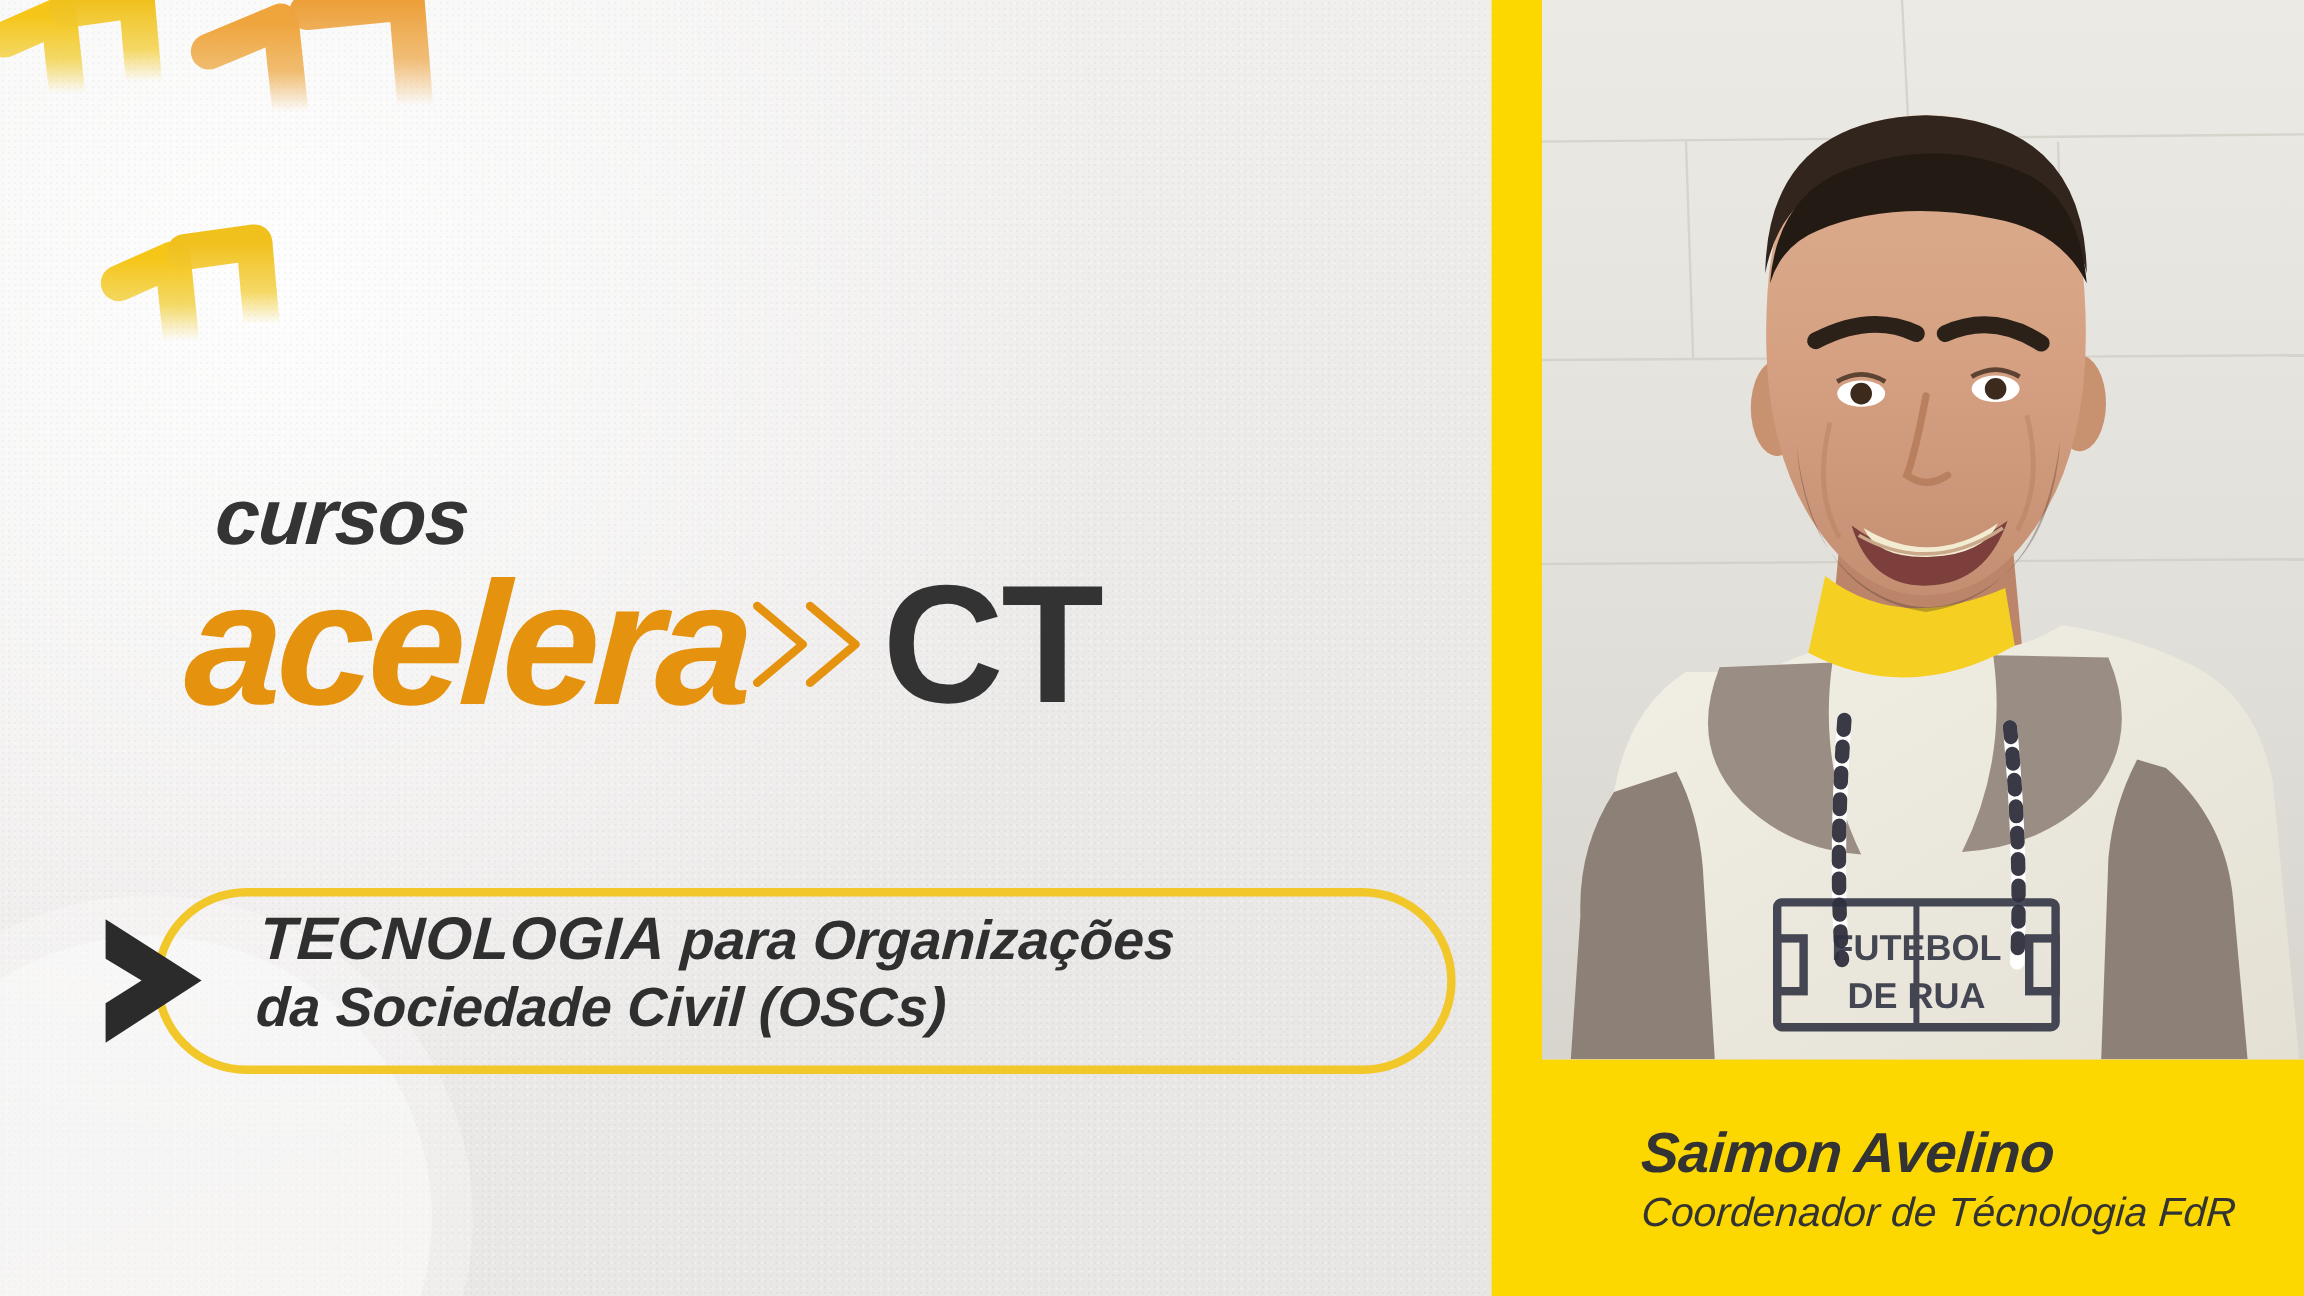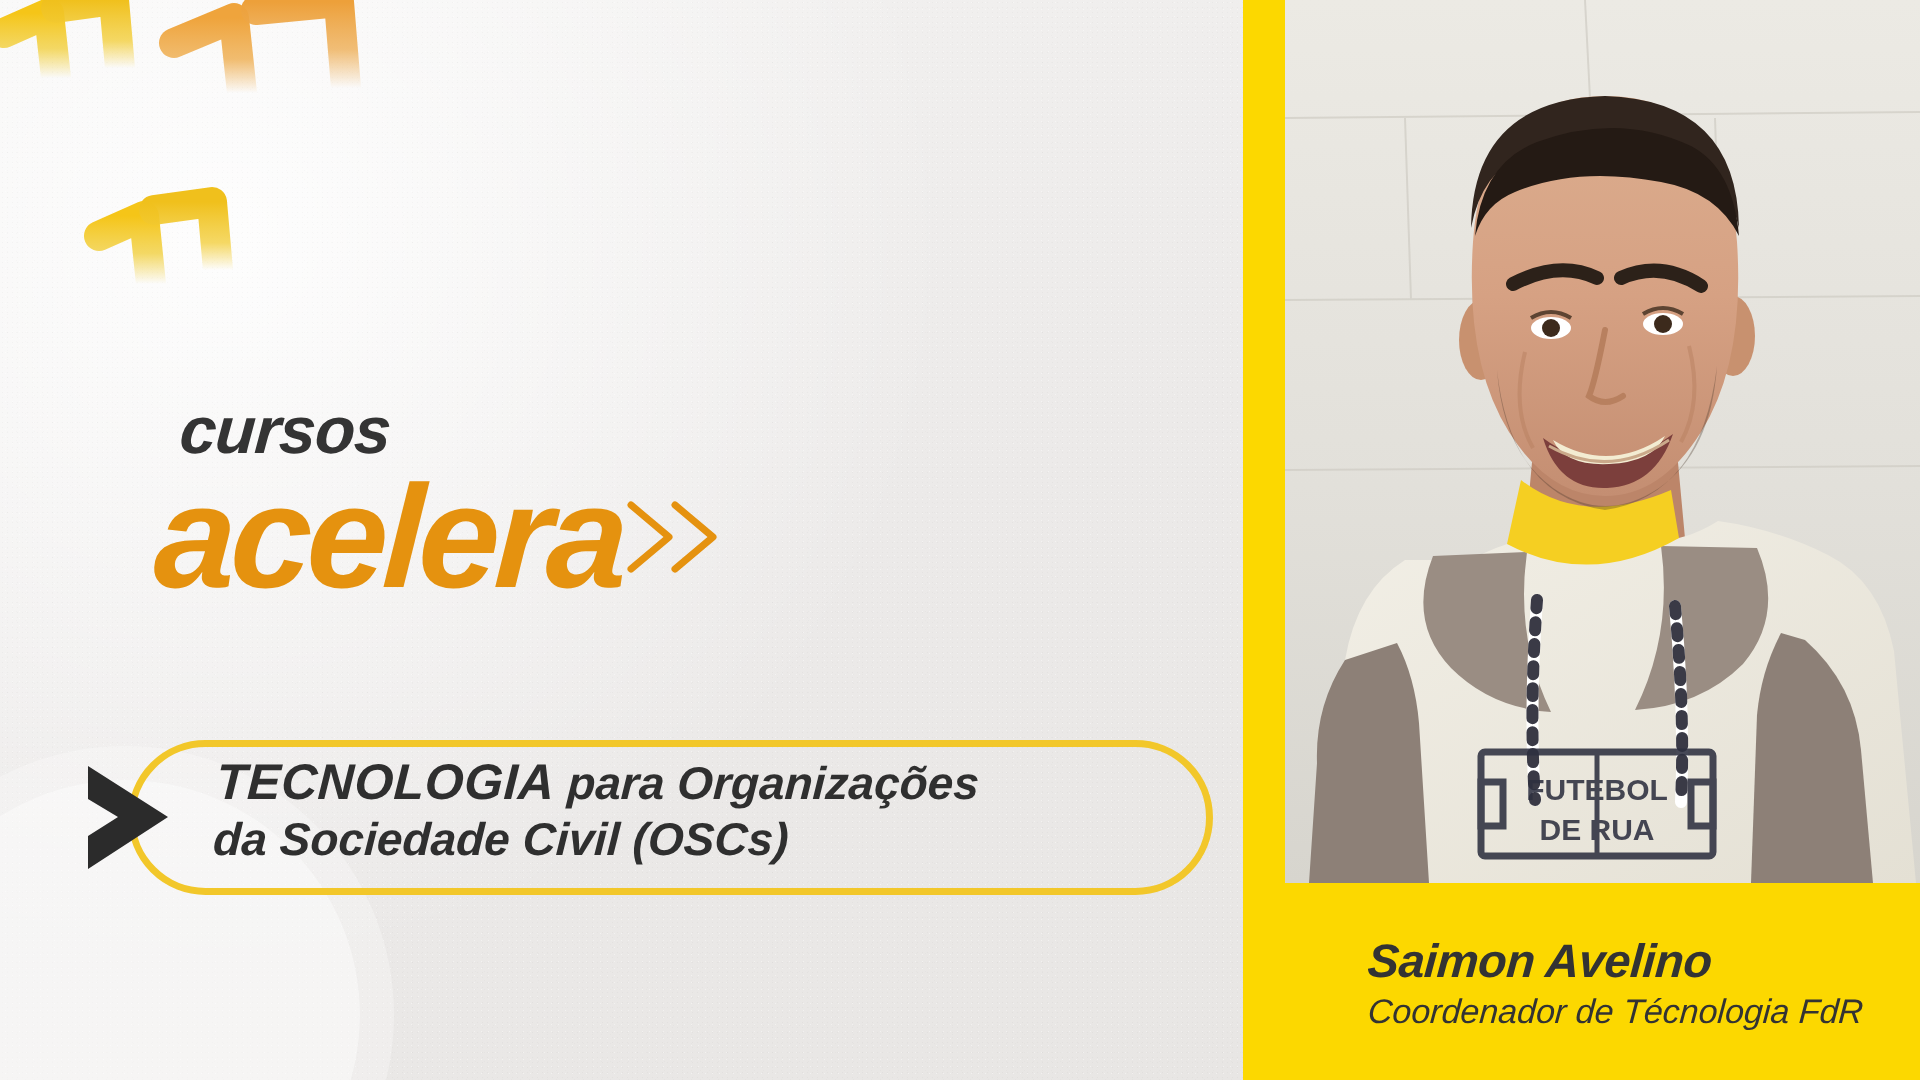--- a/index.html
+++ b/index.html
@@ -154,20 +154,21 @@
     <div class="logo-block">
       <div class="cursos">cursos</div>
       <div class="logo-row">
         <span class="acelera">acelera</span>
         <svg class="chev-mark" width="112" height="96" viewBox="0 0 112 96" xmlns="http://www.w3.org/2000/svg">
           <g fill="none" stroke="#e5920f" stroke-width="7" stroke-linecap="round" stroke-linejoin="round">
             <path d="M14 16 L52 48 L14 80"></path>
             <path d="M58 16 L96 48 L58 80"></path>
           </g>
         </svg>
+        <span class="ct">CT</span>
       </div>
     </div>
 
     <div class="pill"></div>
     <svg class="arrow-mark" width="105" height="115" viewBox="0 0 105 115" xmlns="http://www.w3.org/2000/svg">
       <path d="M16 6 L96 57 L16 109 L16 76 L46 57 L16 39 Z" fill="#2b2b2b"></path>
     </svg>
     <div class="pill-text">
       <span class="pill-line">
         <span class="pill-strong">TECNOLOGIA</span><span class="pill-reg"> para Organizações</span>

